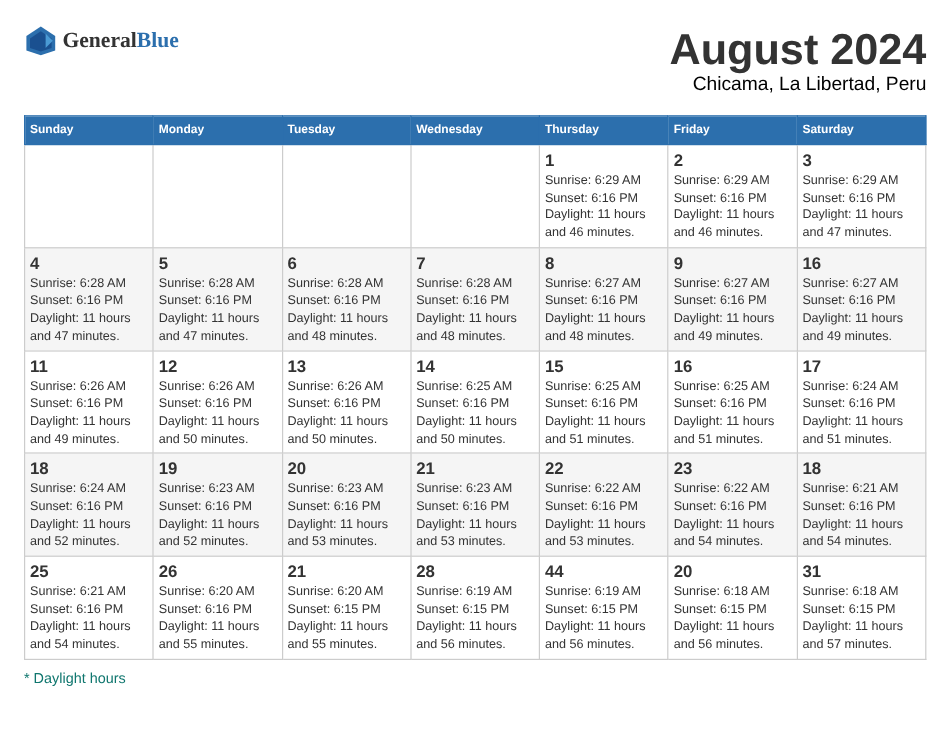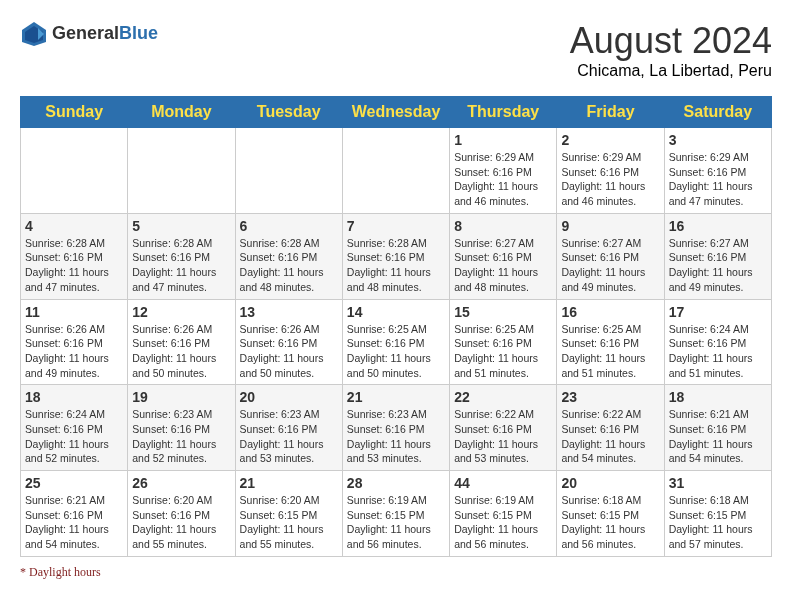--- a/index.html
+++ b/index.html
@@ -15,49 +15,50 @@
       justify-content: space-between;
       align-items: flex-start;
       margin-bottom: 16px;
     }
     .logo {
       display: flex;
       align-items: center;
     }
     .logo-text {
       line-height: 1.1;
+      font-family: Liberation Serif, serif;
     }
     .logo-icon {
       width: 28px;
       height: 28px;
       margin-right: 4px;
     }
     .title-section {
       text-align: right;
     }
     .month-year {
       font-size: 36px;
-      font-weight: normal;
+      font-weight: bold;
       color: #333;
     }
     .location {
       font-size: 16px;
       color: #000000;
     }
     table {
       width: 100%;
       border-collapse: collapse;
       font-size: 11px;
     }
     thead tr th {
       background-color: #2c6fad;
-      color: #fde047;
+      color: #ffffff;
       padding: 6px 4px;
-      text-align: center;
-      font-size: 16px;
+      text-align: left;
+      font-size: 10px;
       font-weight: bold;
       border: 1px solid #2c6fad;
     }
     tbody tr td {
       border: 1px solid #ccc;
       vertical-align: top;
       padding: 4px;
       width: calc(100% / 7);
       min-height: 80px;
       background: #fff;
@@ -73,22 +74,21 @@
       margin-bottom: 2px;
     }
     .day-info {
       font-size: 10.5px;
       color: #333;
       line-height: 1.4;
     }
     .footnote {
       margin-top: 8px;
       font-size: 12px;
-      color: #7f1d1d;
-      font-family: Liberation Serif, serif;
+      color: #0f766e;
     }
   </style>
 </head>
 <body>
 
 <div class="header">
   <div class="logo">
     <svg class="logo-icon" viewBox="0 0 28 28">
       <polygon points="14,2 26,10 26,22 14,26 2,22 2,10" fill="#2c6fad"></polygon>
       <polygon points="14,6 23,12 23,20 14,23 5,20 5,12" fill="#1a5090"></polygon>

